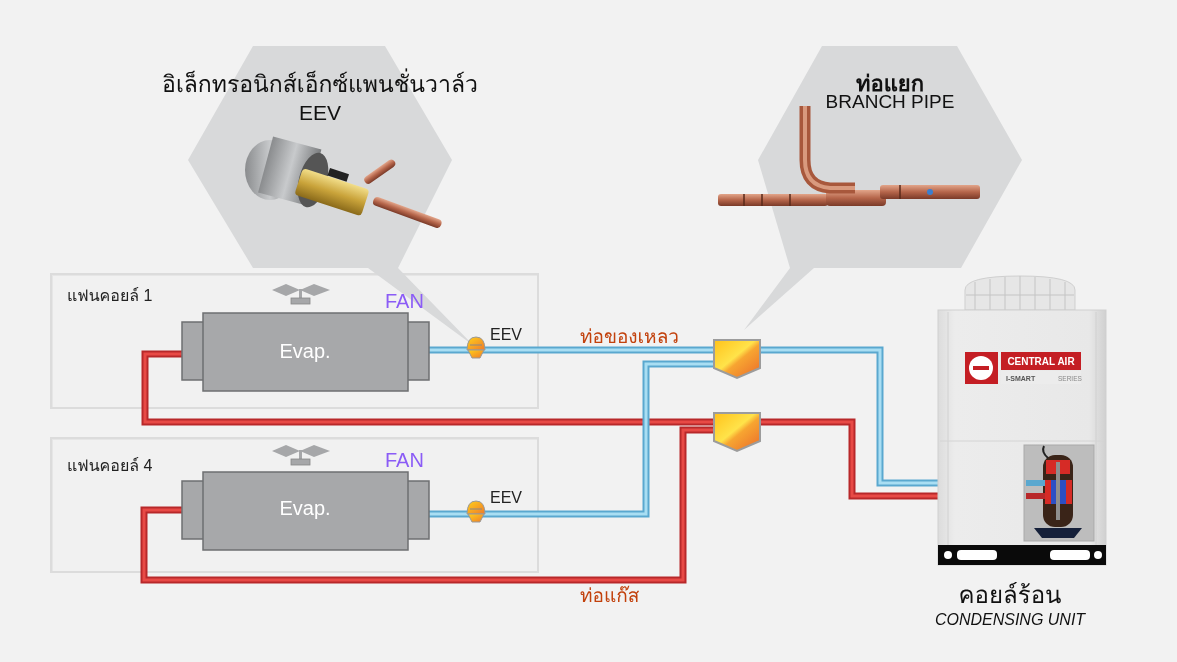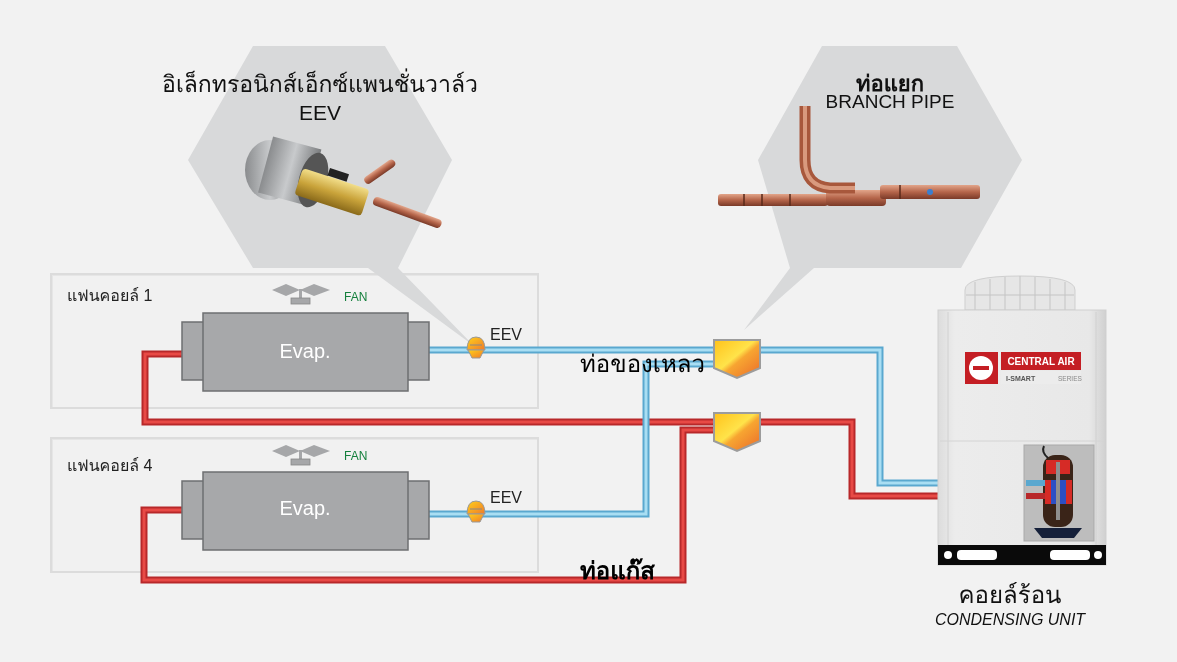--- a/index.html
+++ b/index.html
@@ -9,23 +9,23 @@
     font-family:"Liberation Sans", "DejaVu Sans", sans-serif;
     position:relative; color:#111;
   }
   #diagram { position:absolute; left:0; top:0; width:1177px; height:662px; }
   .callout-title { position:absolute; text-align:center; color:#111; }
   .coil-box {
     position:absolute; border:2px solid #dcdcdc; background:#f1f1f1;
     box-shadow: 1px 1px 0 #e6e6e6 inset;
   }
   .coil-label { position:absolute; font-size:16px; color:#222; }
-  .fan-label { position:absolute; font-size:12px; color:#15803d; }
+  .fan-label { position:absolute; font-size:20px; color:#8b5cf6;margin-left:41px; }
   .eev-label { position:absolute; font-size:16px; color:#222; }
-  .pipe-label { position:absolute; font-size:24px; color:#000000;margin-top:23px; }
+  .pipe-label { position:absolute; font-size:19px; color:#c2410c; }
   .evap-text { font-size:20px; fill:#fff; font-family:"Liberation Sans", sans-serif; }
   .cu-title { position:absolute; text-align:center; }
 </style>
 </head>
 <body>
 
 <div class="coil-box" style="left:50px;top:273px;width:485px;height:132px;"></div>
 <div class="coil-box" style="left:50px;top:437px;width:485px;height:132px;"></div>
 
 <svg id="diagram" viewBox="0 0 1177 662" width="1177" height="662">
@@ -212,16 +212,16 @@
 
 <div class="coil-label" style="left:67px;top:283px;">แฟนคอยล์ 1</div>
 <div class="fan-label" style="left:344px;top:290px;">FAN</div>
 <div class="eev-label" style="left:490px;top:326px;">EEV</div>
 
 <div class="coil-label" style="left:67px;top:453px;">แฟนคอยล์ 4</div>
 <div class="fan-label" style="left:344px;top:449px;">FAN</div>
 <div class="eev-label" style="left:490px;top:489px;">EEV</div>
 
 <div class="pipe-label" style="left:580px;top:321px;">ท่อของเหลว</div>
-<div class="pipe-label" style="left:580px;top:528px;font-weight:bold;">ท่อแก๊ส</div>
+<div class="pipe-label" style="left:580px;top:580px;">ท่อแก๊ส</div>
 
 <div class="cu-title" style="left:930px;top:575px;width:160px;font-size:24px;">คอยล์ร้อน</div>
 <div class="cu-title" style="left:915px;top:611px;width:190px;font-size:16px;font-style:italic;">CONDENSING UNIT</div>
 
 </body></html>

